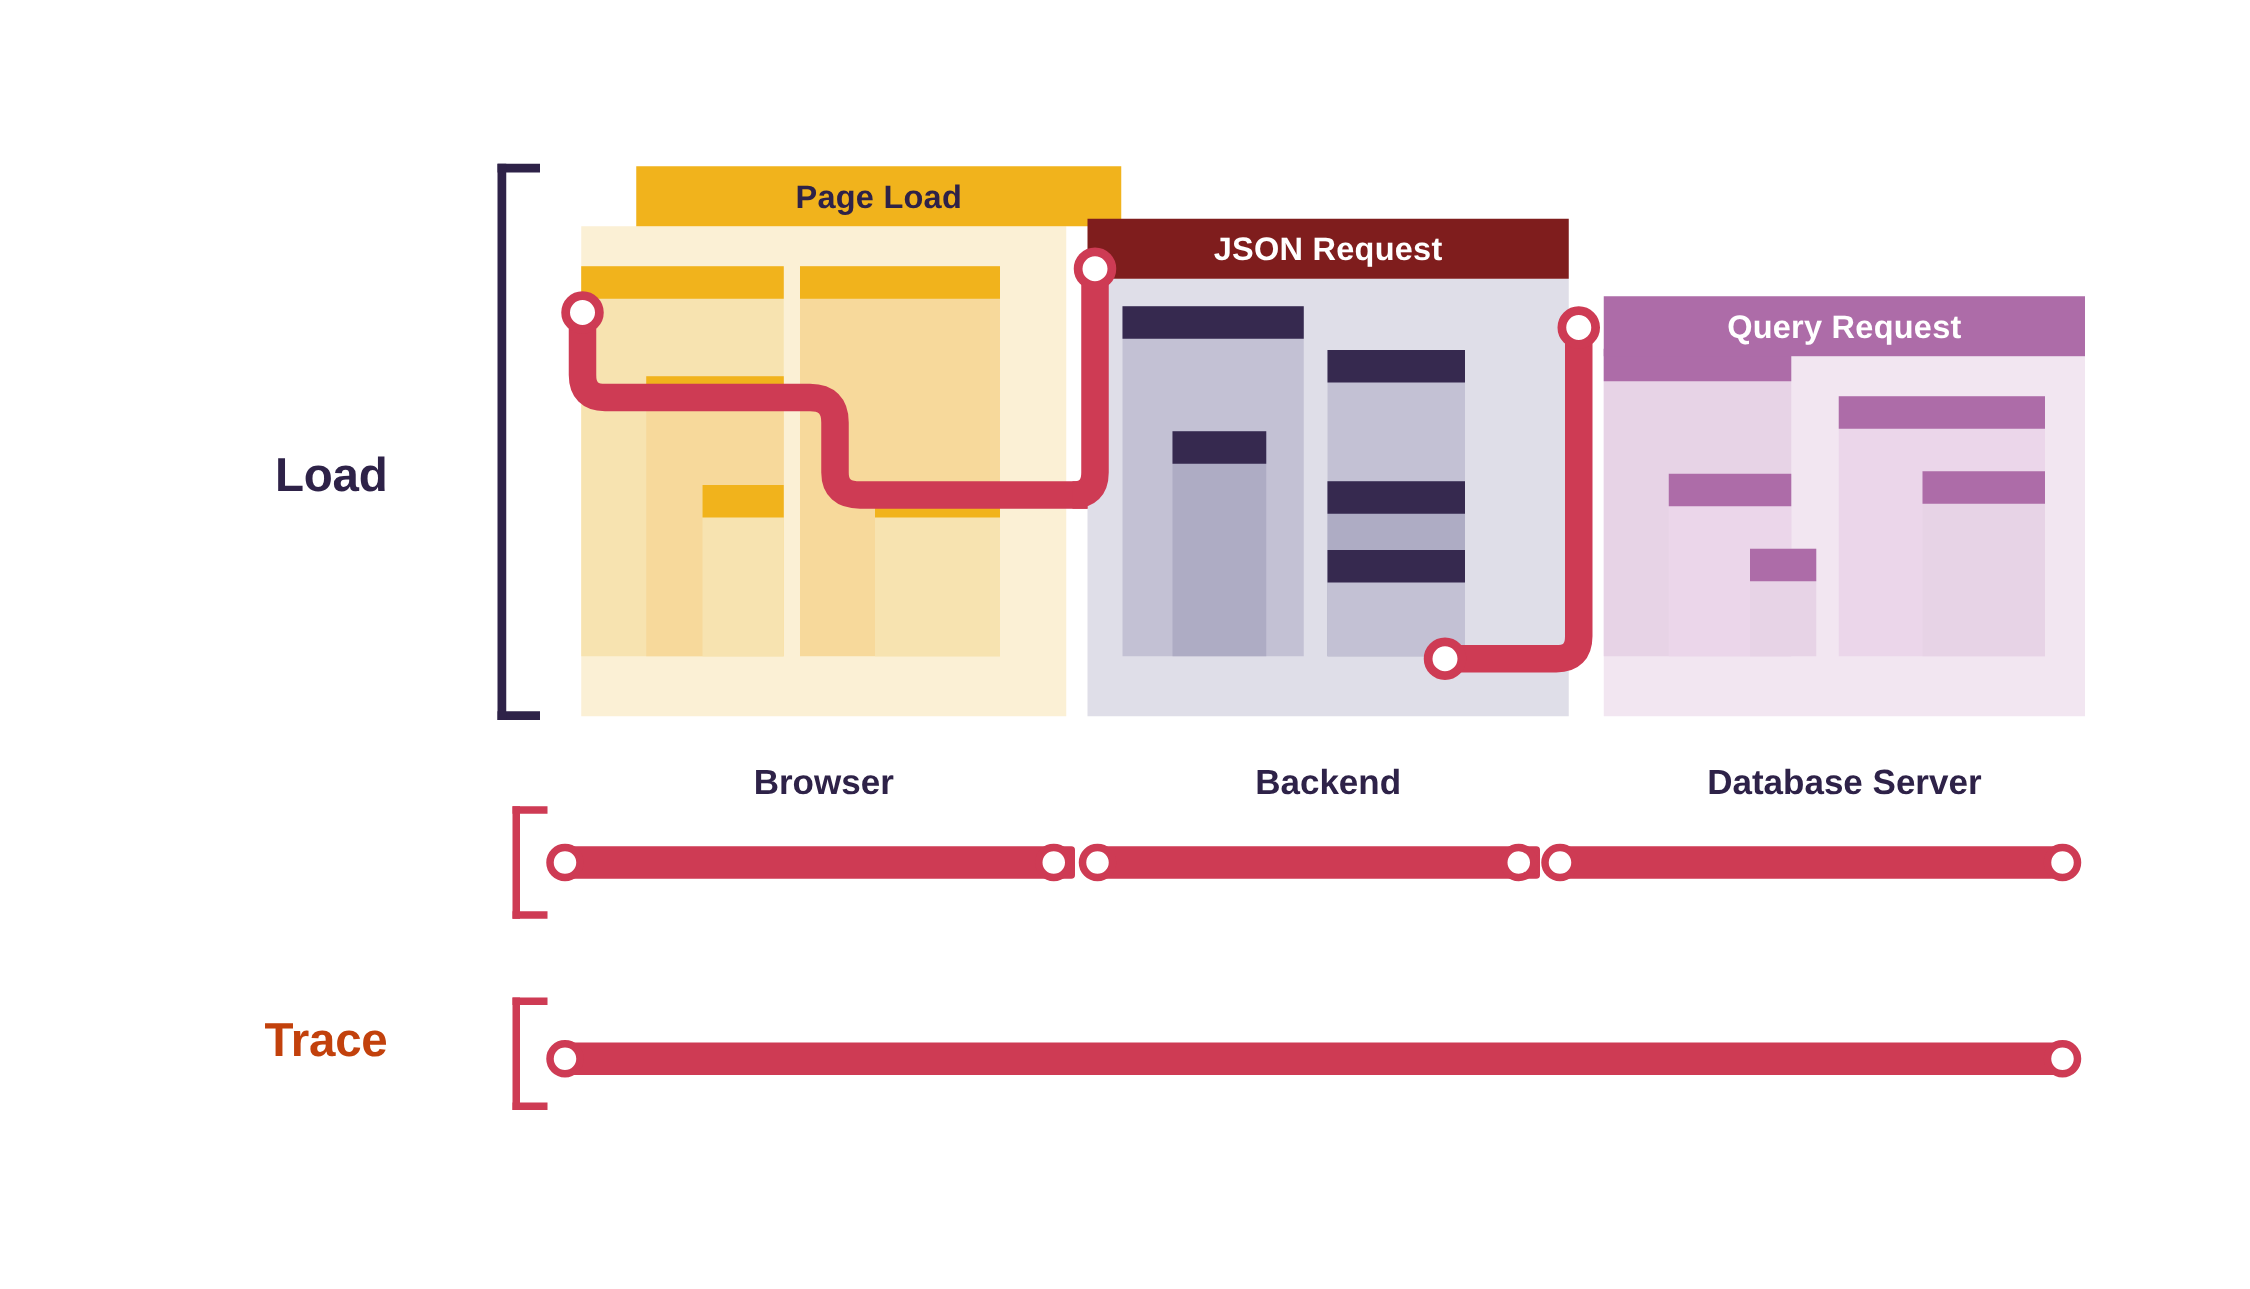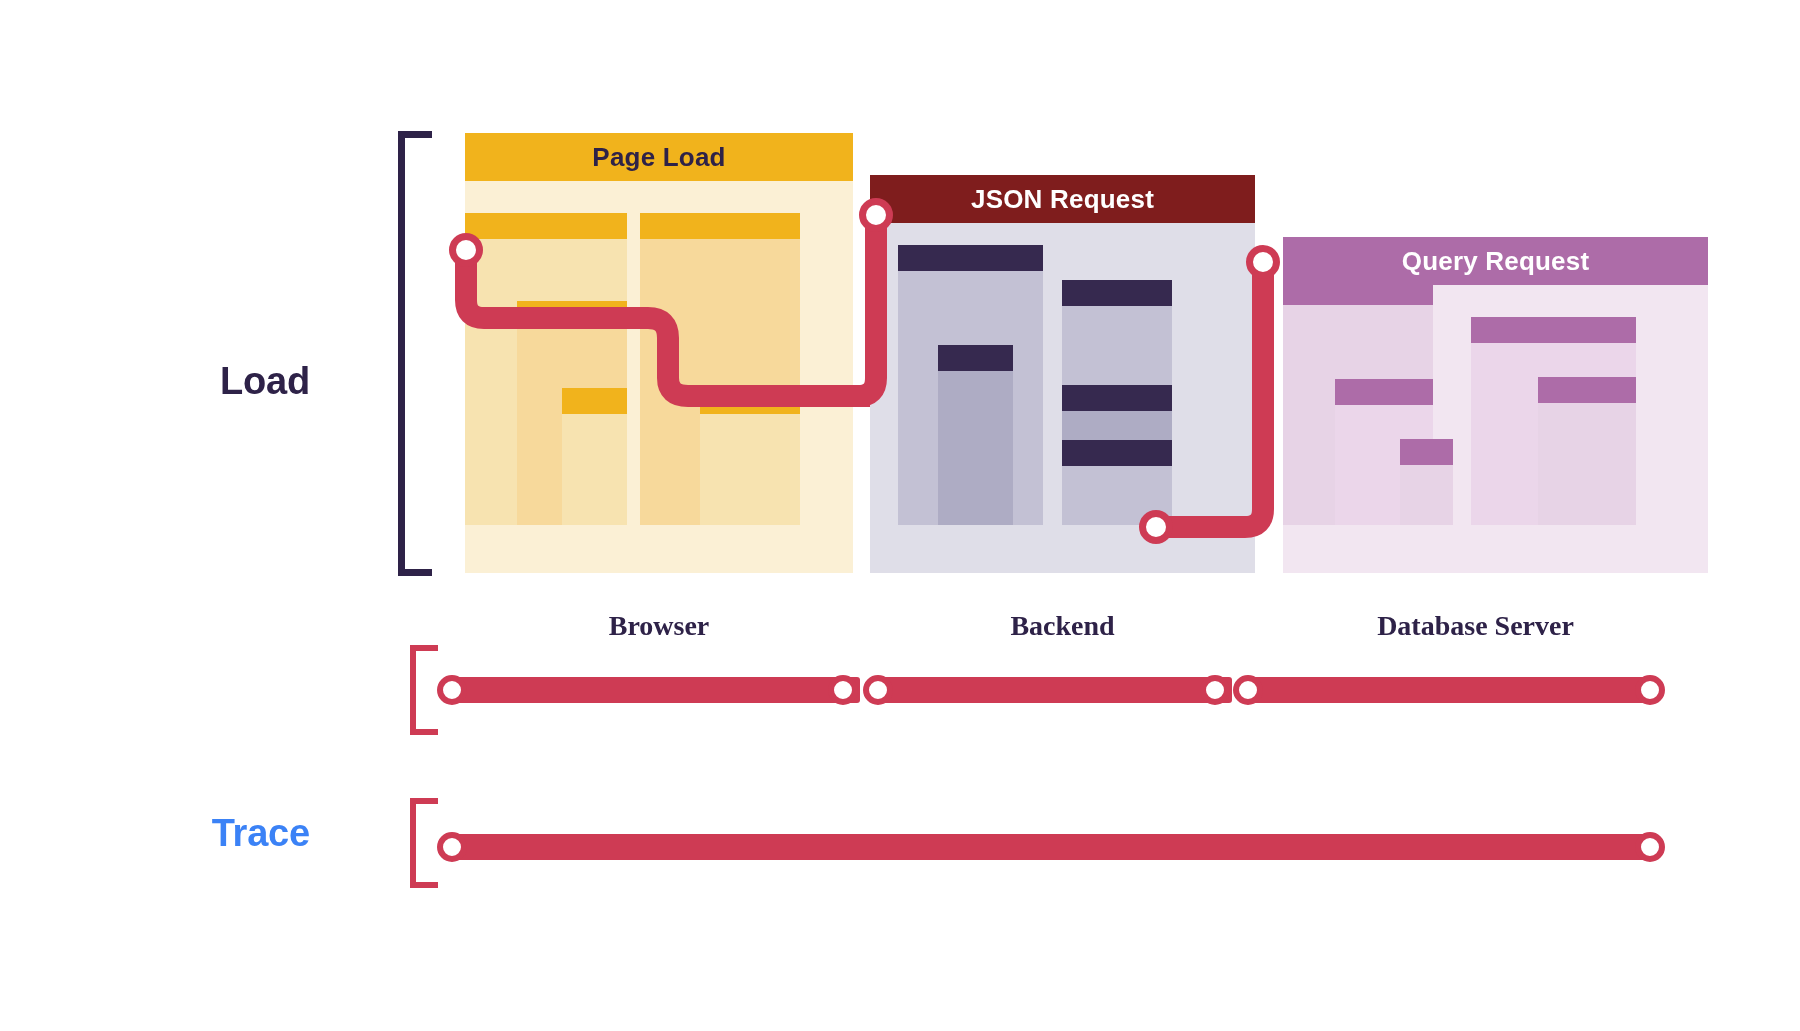--- a/index.html
+++ b/index.html
@@ -5,21 +5,21 @@
   html,body{margin:0;padding:0;background:#ffffff;}
   body{width:1800px;height:1031px;position:relative;overflow:hidden;
        font-family:"Liberation Sans", sans-serif;}
 
   .stage{position:absolute;left:0;top:0;width:1800px;height:1031px;}
 
   
   .row-label{position:absolute;font-weight:bold;letter-spacing:-0.2px;white-space:nowrap;}
   #label-spans{right:1490px;top:360px;font-size:38px;color:#2E2248;}
   #label-transactions{right:1490px;top:655px;font-size:38px;color:#CE3B54;}
-  #label-trace{right:1490px;top:812px;font-size:38px;color:#3b82f6;}
+  #label-trace{right:1490px;top:812px;font-size:38px;color:#c2410c;}
 
   
   .bracket{position:absolute;box-sizing:border-box;border-style:solid;
            border-right:none;background:transparent;}
   #bracket-spans{left:398px;top:131px;width:34px;height:445px;
                  border-width:7px;border-color:#2E2248;}
   #bracket-transactions{left:410px;top:645px;width:28px;height:90px;
                  border-width:6px;border-color:#CE3B54;}
   #bracket-trace{left:410px;top:798px;width:28px;height:90px;
                  border-width:6px;border-color:#CE3B54;}
@@ -28,36 +28,36 @@
   .service{position:absolute;}
   .svc-header{position:absolute;left:0;top:0;width:100%;height:48px;
               display:flex;align-items:center;justify-content:center;
               font-size:26px;font-weight:bold;letter-spacing:0.2px;}
   .svc-body{position:absolute;left:0;width:100%;}
   .bar{position:absolute;}
   .bar-cap{position:absolute;left:0;top:0;width:100%;}
 
   
   #svc-browser{left:465px;top:133px;width:388px;height:440px;}
-  #svc-browser .svc-header{background:#F1B31C;color:#2E2248;}
+  #svc-browser .svc-header{background:#F1B31C;color:#2E2248;margin-left:44px;}
   #svc-browser .svc-body{top:48px;height:392px;background:#FBF0D5;}
 
   
   #svc-backend{left:870px;top:175px;width:385px;height:398px;}
   #svc-backend .svc-header{background:#7f1d1d;color:#ffffff;}
   #svc-backend .svc-body{top:48px;height:350px;background:#DFDEE8;}
 
   
-  #svc-database{left:1283px;top:237px;width:385px;height:336px;padding-left:40px;}
+  #svc-database{left:1283px;top:237px;width:385px;height:336px;}
   #svc-database .svc-header{background:#AD6CA8;color:#ffffff;}
   #svc-database .svc-body{top:48px;height:288px;background:#F2E6F1;}
 
   
   .svc-caption{position:absolute;font-size:28px;font-weight:bold;
-               color:#2E2248;text-align:center;white-space:nowrap;font-family:Liberation Serif, serif;}
+               color:#2E2248;text-align:center;white-space:nowrap;}
   #caption-browser{left:465px;top:610px;width:388px;}
   #caption-backend{left:870px;top:610px;width:385px;}
   #caption-database{left:1283px;top:610px;width:385px;}
 
   
   .tl-row{position:absolute;height:40px;}
   .tl-seg{position:absolute;height:26px;top:7px;border-radius:3px;}
   .tl-dot{position:absolute;width:30px;height:30px;top:5px;border-radius:50%;
           background:#ffffff;box-sizing:border-box;border:6px solid #CE3B54;z-index:3;}
 

